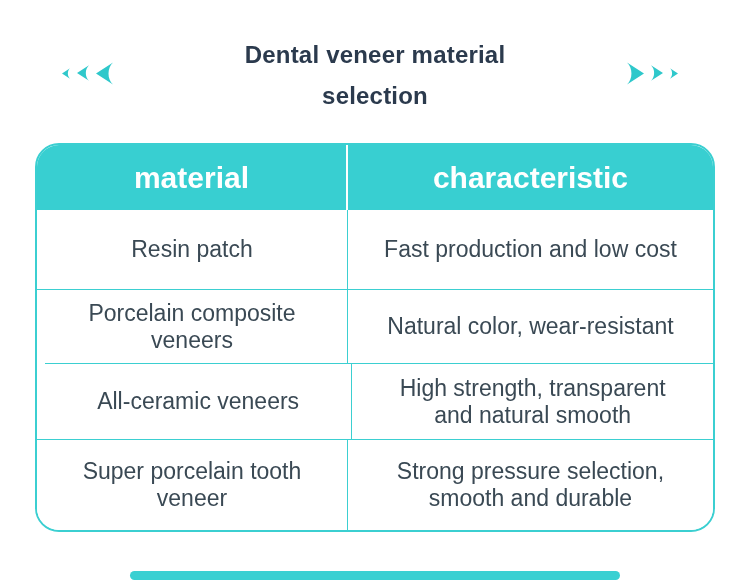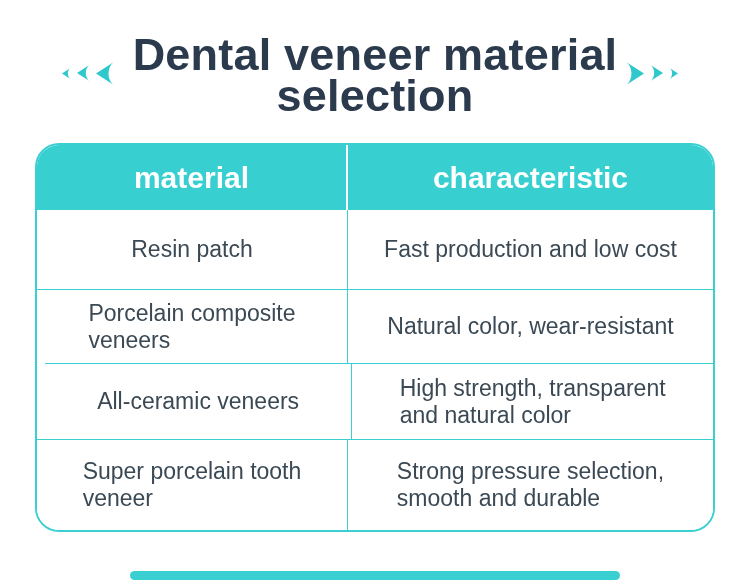--- a/index.html
+++ b/index.html
@@ -9,21 +9,21 @@
     background: #ffffff;
     font-family: "Liberation Sans", sans-serif;
     overflow: hidden;
   }
 
   
   .title {
     position: absolute;
     top: 34px; left: 0; width: 750px;
     text-align: center;
-    font-size: 45px;
+    font-size: 24px;
     line-height: 41px;
     font-weight: 800;
     color: #2b3a4d;
     white-space: pre-line;
     letter-spacing: 0.2px;
   }
 
   .arrows {
     position: absolute;
     top: 50px;
@@ -69,20 +69,21 @@
   .trow + .trow { border-top: 1.5px solid #3bcfd1; }
   .trow:nth-of-type(2) { flex: 0 0 79px; }
   .trow:nth-of-type(3) { flex: 0 0 74px; }
   .trow:nth-of-type(4) { flex: 0 0 76px; margin-left: 8px; }
   .trow:nth-of-type(5) { flex: 1 1 auto; }
 
   .td {
     display: flex;
     align-items: center;
     justify-content: center;
+    text-align: center;
     color: #3a4954;
     font-size: 23px;
     line-height: 27px;
     padding: 4px 4px;
     white-space: pre-line;
   }
   .td:first-child { width: 46%; border-right: 1.5px solid #3bcfd1; }
   .td:last-child  { width: 54%; }
 
   
@@ -137,21 +138,21 @@
 
   <div class="trow">
     <div class="td">Porcelain composite
 veneers</div>
     <div class="td">Natural color, wear-resistant</div>
   </div>
 
   <div class="trow">
     <div class="td">All-ceramic veneers</div>
     <div class="td">High strength, transparent
-and natural color</div>
+and natural smooth</div>
   </div>
 
   <div class="trow">
     <div class="td">Super porcelain tooth
 veneer</div>
     <div class="td">Strong pressure selection,
 smooth and durable</div>
   </div>
 </div>
 

